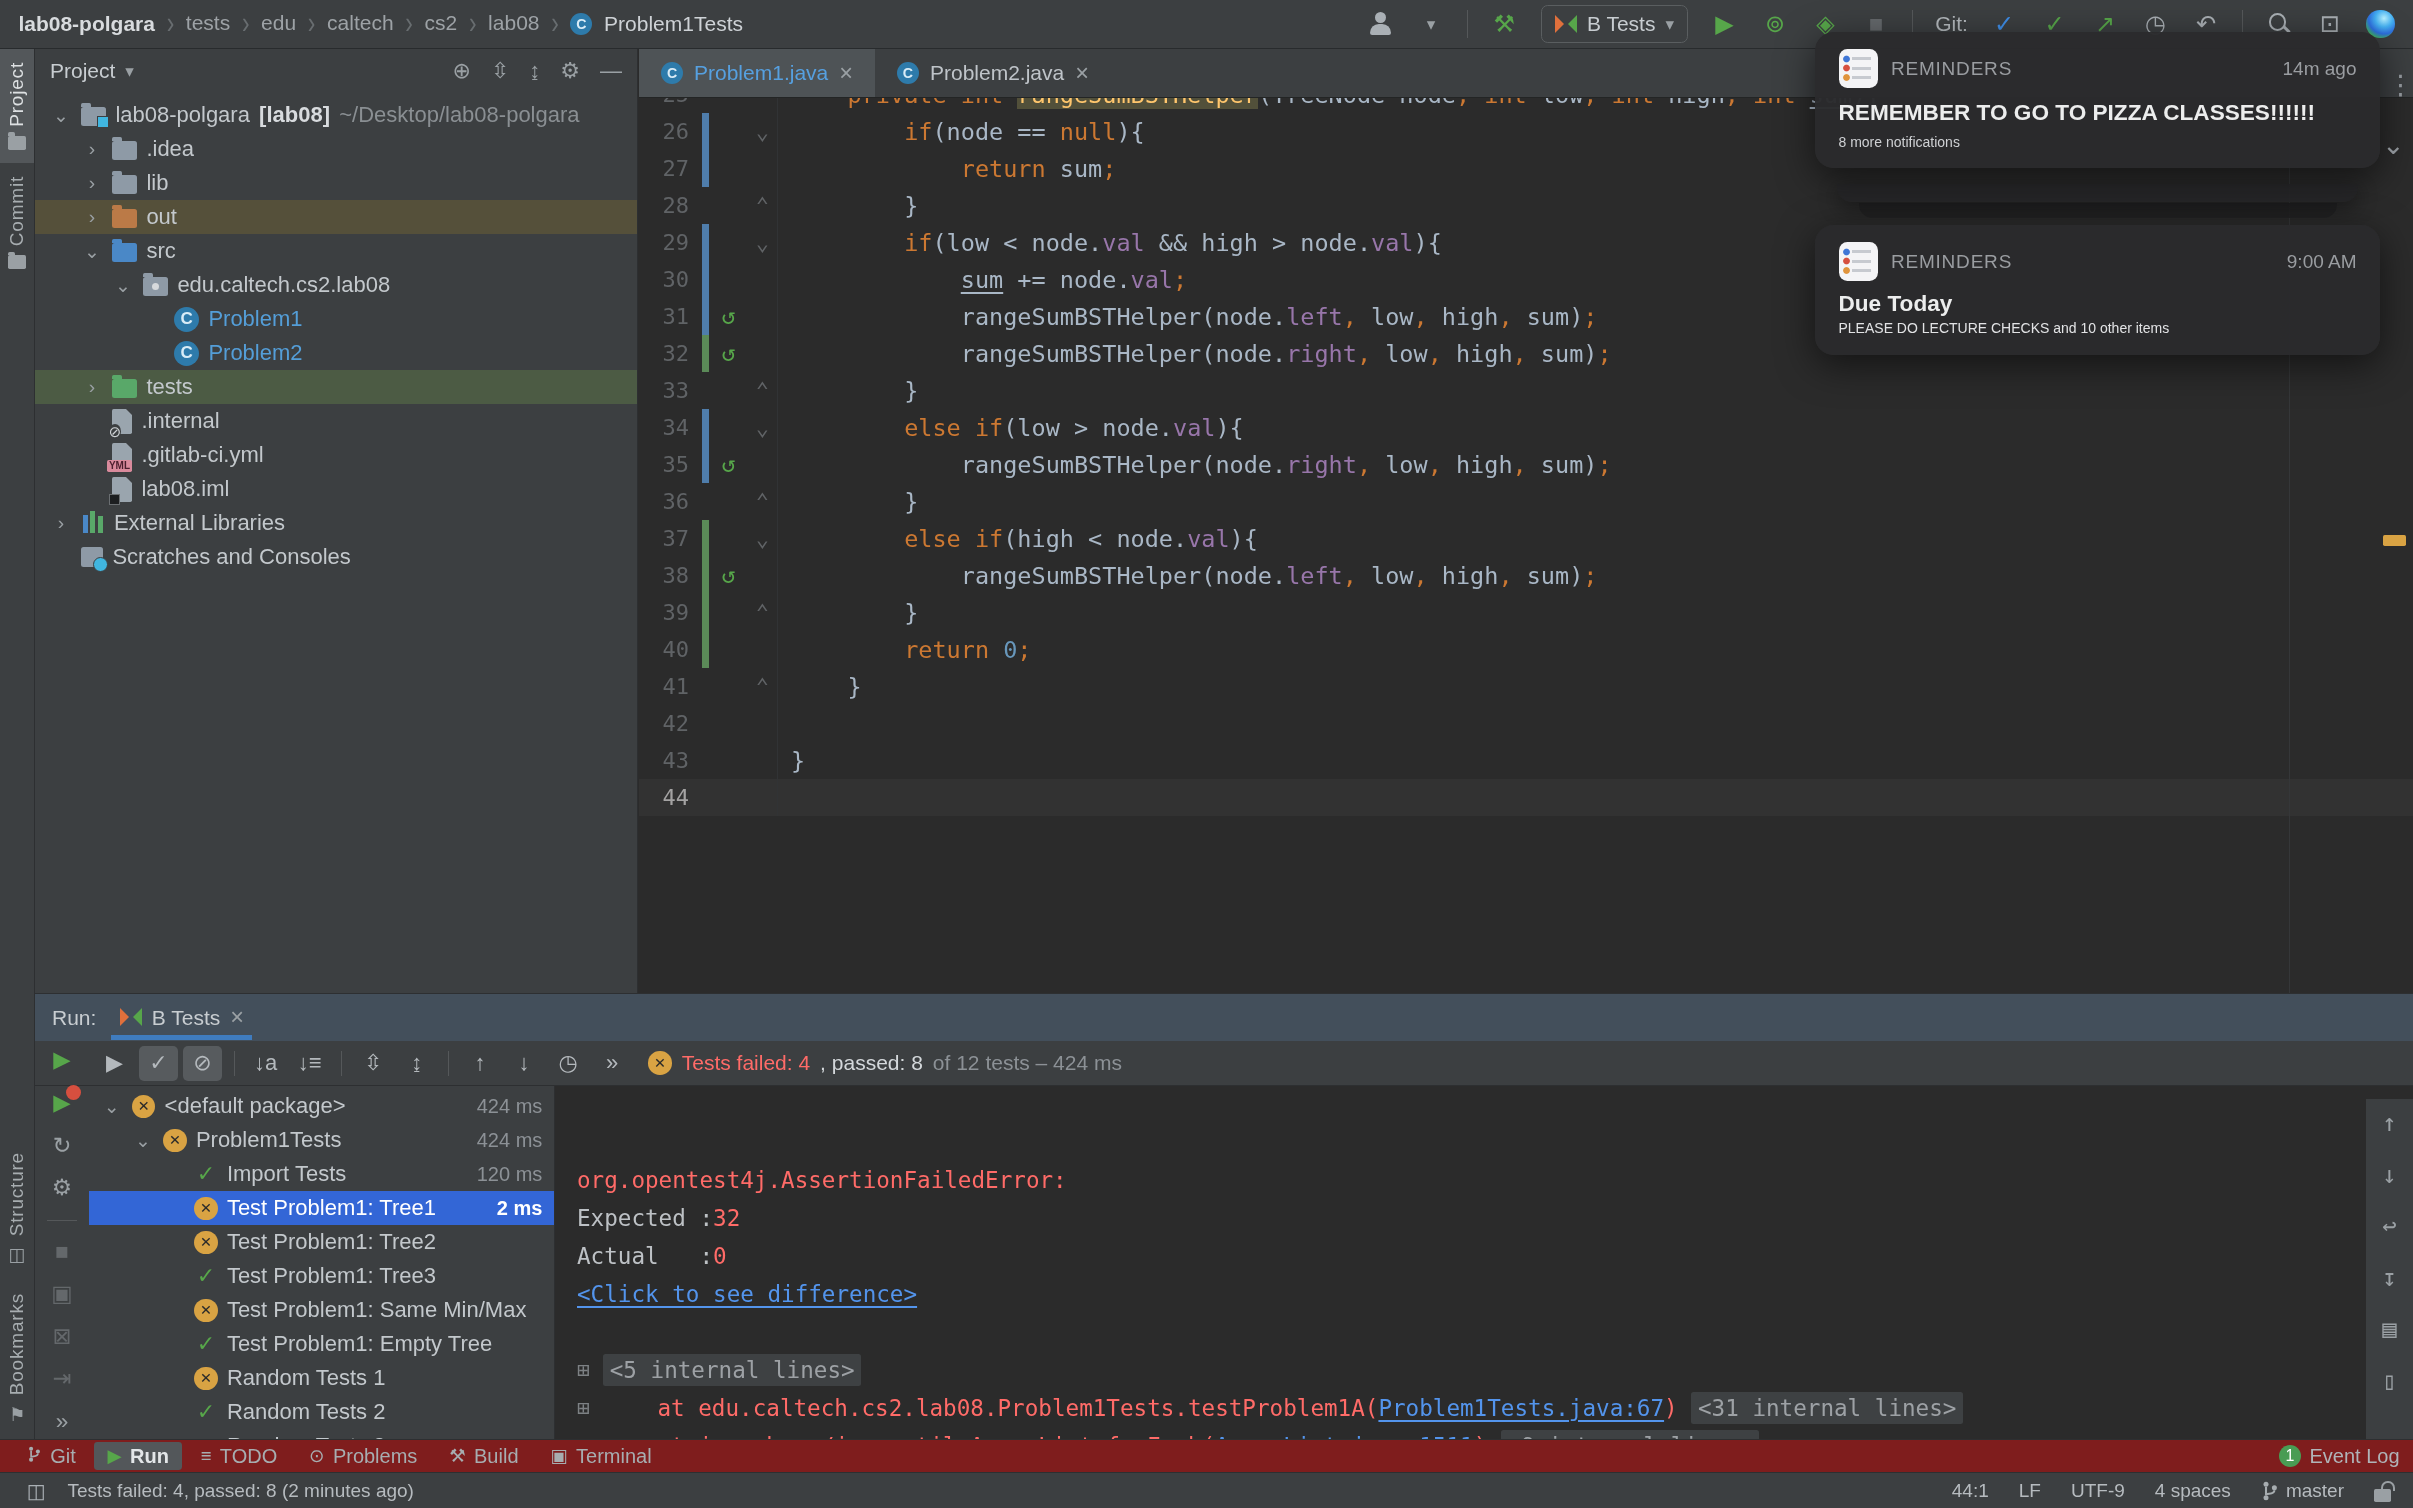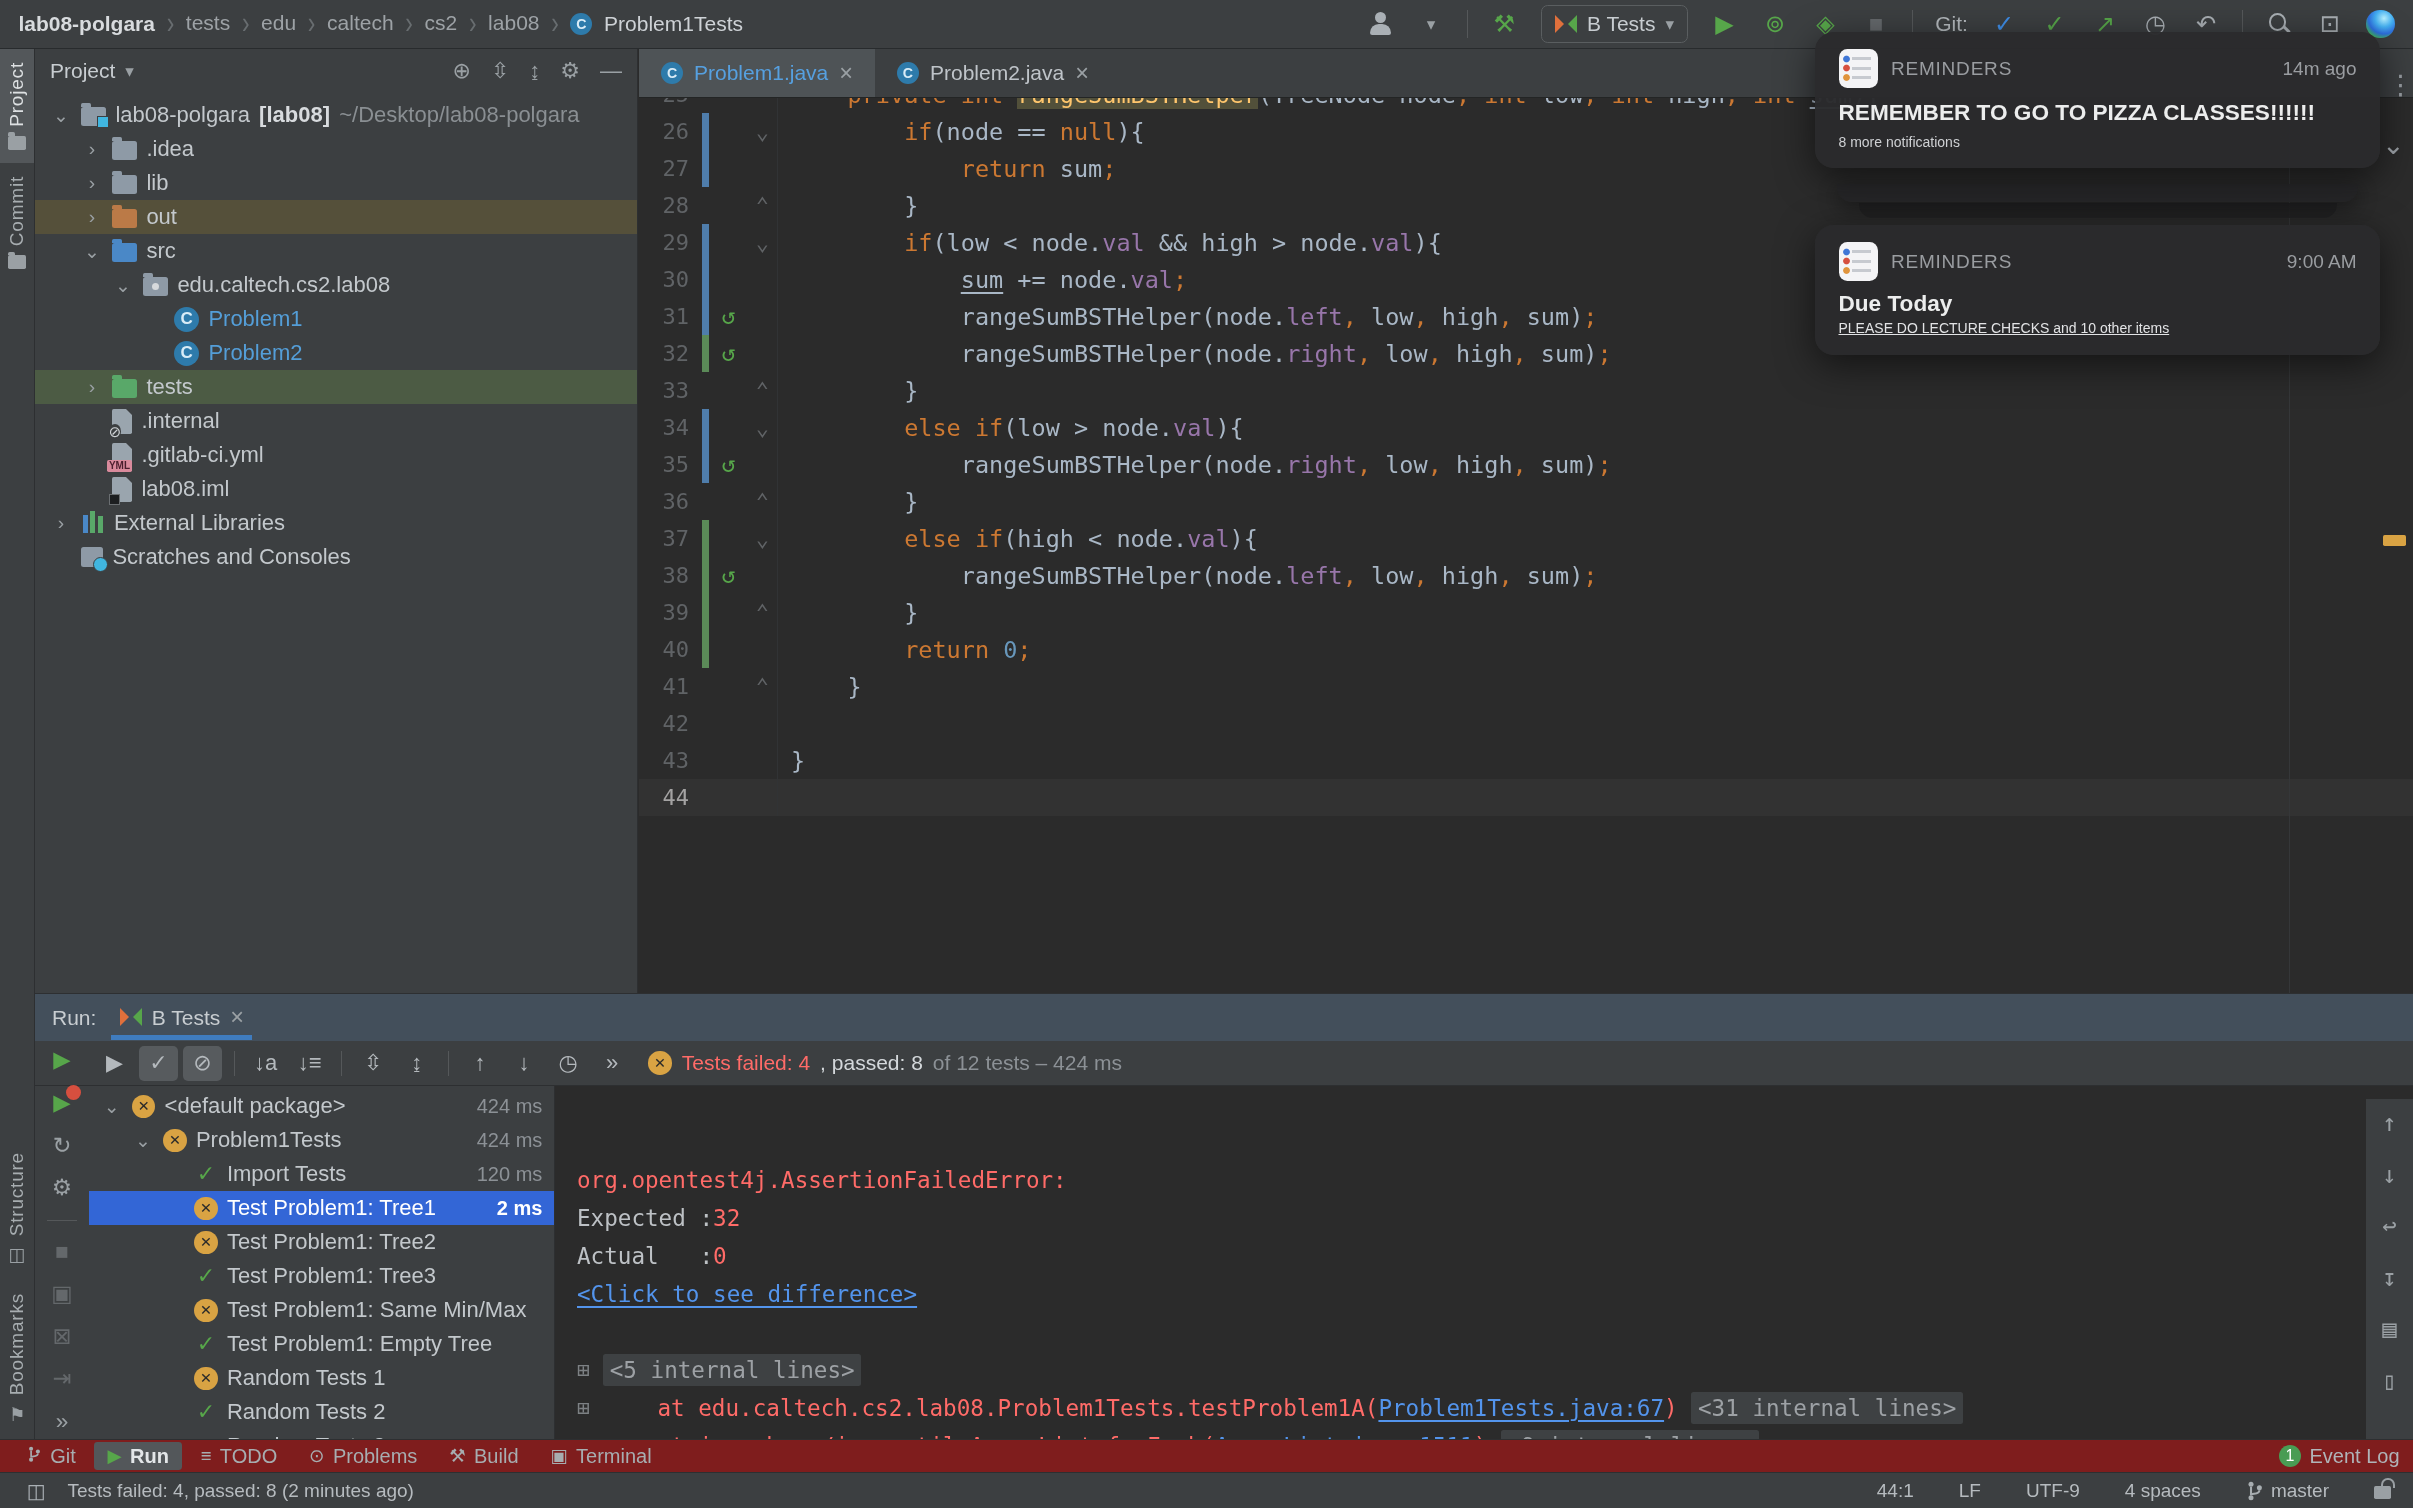--- a/index.html
+++ b/index.html
@@ -186,21 +186,21 @@
   #toolwindow-bar{position:absolute;left:0;right:0;bottom:36px;height:33px;background:#7f1d1d;
     border-top:0.8px solid #2d2f31;display:flex;align-items:center;padding:0 13.4px;gap:5px;font-size:20px;color:#a7adb0;z-index:20;}
   .twb{display:flex;align-items:center;gap:8.4px;padding:2.5px 13.4px;border-radius:3.4px;}
   .twb.active{background:#53575a;color:#e3e6e8;font-weight:bold;}
   .twb-ic{font-size:18.4px;line-height:1;}
   .event{margin-left:auto;display:flex;align-items:center;gap:8.4px;color:#b0b4b8;}
   .evbadge{width:22.6px;height:22.6px;border-radius:50%;background:#499c54;color:#fff;font-size:16px;
     display:inline-flex;align-items:center;justify-content:center;}
   #status-bar{position:absolute;left:0;right:0;bottom:0;height:36px;background:#3c3f41;border-top:0.8px solid #2d2f31;
     display:flex;align-items:center;padding:0 22px;font-size:19px;color:#b6bbbf;z-index:20;gap:17px;}
-  #sb-right{margin-left:auto;display:flex;align-items:flex-start;gap:45px;}
+  #sb-right{margin-left:auto;display:flex;align-items:flex-end;gap:30px;}
   .branchwrap{display:flex;align-items:center;gap:6.7px;}
   .ic-lock{position:relative;width:17px;height:12.6px;background:#9aa0a4;border-radius:1.7px;margin-top:6.7px;}
   .ic-lock::before{content:"";position:absolute;left:6.7px;top:-8.4px;width:10px;height:8.4px;
     border:2.5px solid #9aa0a4;border-bottom:none;border-radius:6.7px 6.7px 0 0;}
   svg.branch{stroke:#a7adb0;fill:none;stroke-width:2.5;}
   svg.branch circle{fill:#a7adb0;stroke:none;}
 </style>
 </head>
 <body>
 
@@ -732,17 +732,17 @@
   <div class="n-stack2"></div>
   <span class="n-side" style="left:2387px;top:72px;">⋮</span>
   <span class="n-side" style="left:2382px;top:132px;">⌄</span>
   <div class="notif" id="notif2" style="top:225px;">
     <div class="n-head">
       <span class="ic-reminders"></span>
       <span class="n-app">REMINDERS</span>
       <span class="n-time">9:00 AM</span>
     </div>
     <div class="n-title" style="margin-top:10px;">Due Today</div>
-    <div class="n-sub" style="margin-top:3.4px;color:#e2e3e5;text-decoration:underline;">PLEASE DO LECTURE CHECKS and 10 other items</div>
+    <div class="n-sub" style="margin-top:3.4px;color:#e2e3e5;">PLEASE DO LECTURE CHECKS and 10 other items</div>
   </div>
 
 </div>
 
 
 </body></html>

